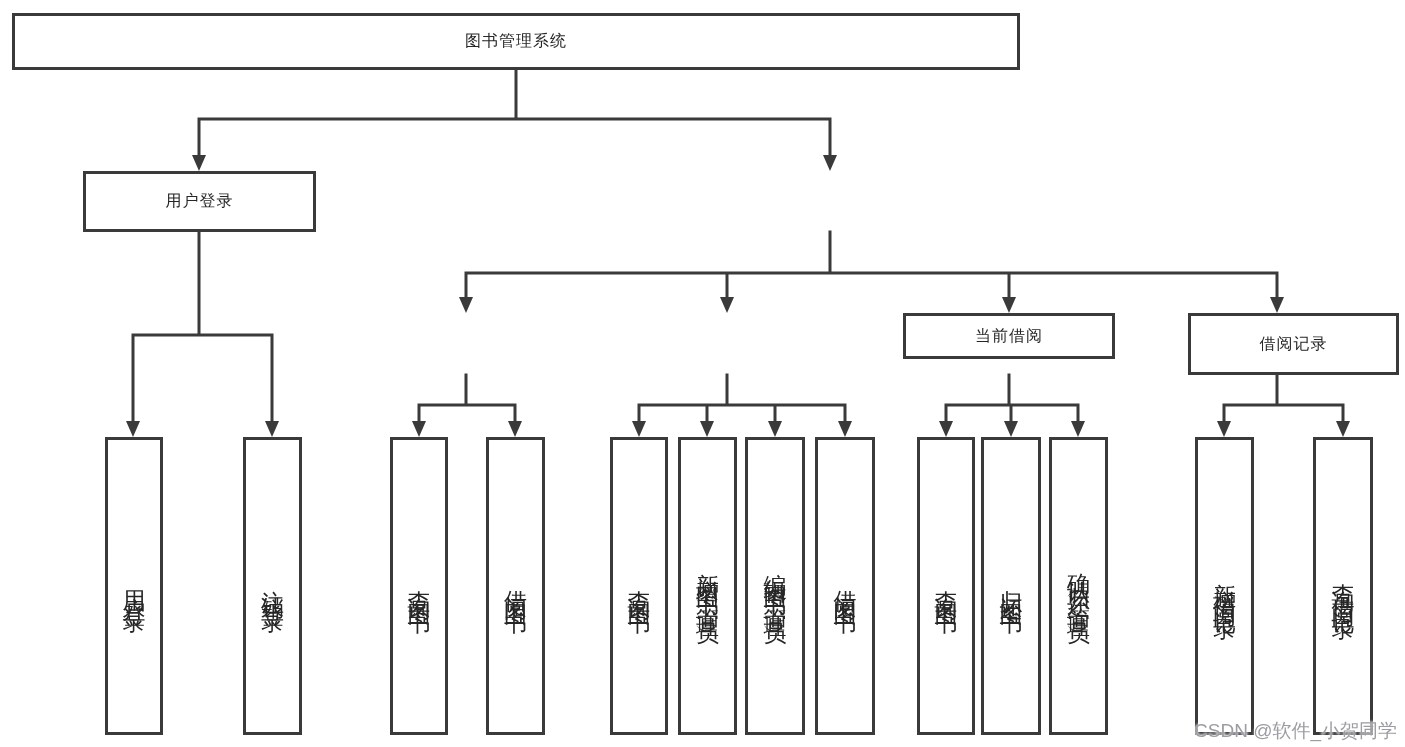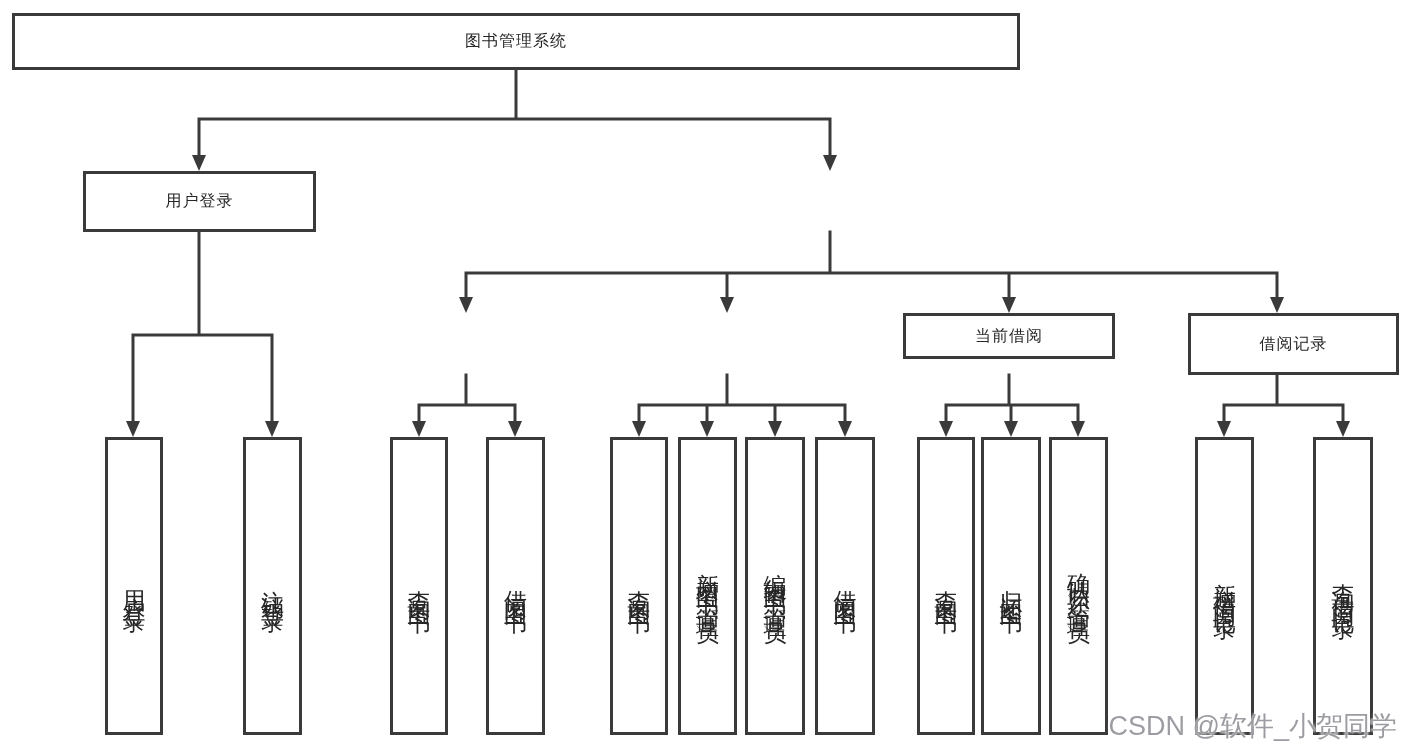--- a/index.html
+++ b/index.html
@@ -25,21 +25,21 @@
   .v {
     writing-mode:vertical-rl;
     text-orientation:mixed;
     font-size:23px;
     letter-spacing:7px;
     line-height:1;
   }
   #watermark {
     position:absolute;
     right:8px; bottom:3px;
-    font-size:27px;
+    font-size:19px;
     color:#9c9ca2;
     text-shadow:0 0 3px #fff, 0 0 3px #fff;
     white-space:nowrap;
   }
 </style>
 </head>
 <body>
 
 <div id="canvas">
 

